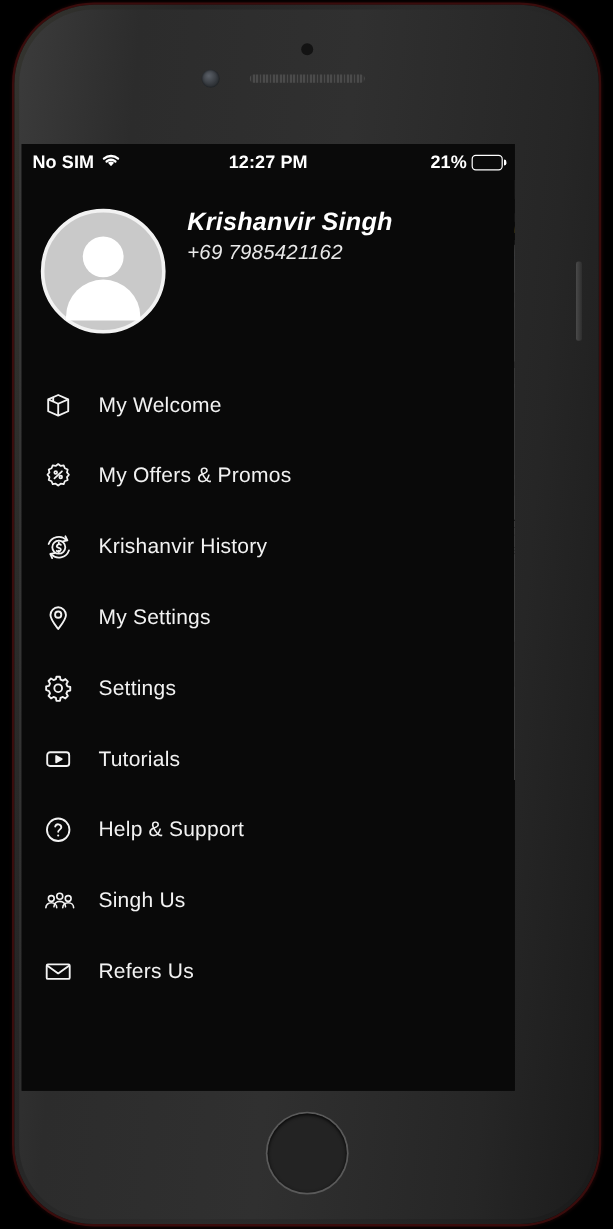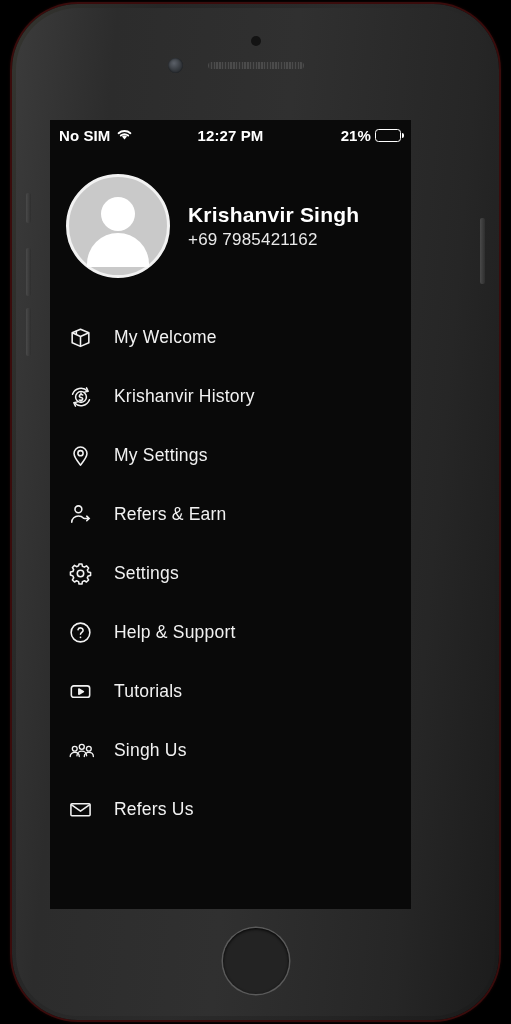--- a/index.html
+++ b/index.html
@@ -55,22 +55,22 @@
   #home-button {
     position: absolute; left: 50%; transform: translateX(-50%);
     bottom: 22px; width: 66px; height: 66px; border-radius: 50%;
     background: #232323;
     box-shadow: 0 0 0 1.5px #5a5a5a, inset 0 1px 3px rgba(0,0,0,.9);
   }
 
   
   #screen {
     position: absolute;
-    left: 34px; top: 112px;
-    width: 361px; height: 789px;
+    left: 2px; top: 112px;
+    width: 411px; height: 789px;
     background: #0a0a0a;
     overflow: hidden;
   }
 
   
   #status-bar {
     position: relative; height: 30px; width: 100%;
     background: #0a0a0a; color: #fff;
     display: flex; align-items: center;
     font-size: 15px; font-weight: bold; letter-spacing: .1px;
@@ -87,21 +87,21 @@
     width: 2.2px; height: 5px; background: #fff; border-radius: 0 2px 2px 0;
   }
   .battery-fill { height: 100%; width: 86%; background: #fff; border-radius: 1.6px; }
 
   
   #drawer {
     position: absolute; left: 0; top: 30px;
     width: 451px; height: 759px;
     background: #090909; z-index: 5;
   }
-  #profile { display: flex; align-items: center; padding: 24px 0 0 16px; }
+  #profile { display: flex; align-items: flex-start; padding: 24px 0 0 16px; font-style: italic; }
   #avatar {
     width: 104px; height: 104px; border-radius: 50%;
     background: #c9c9c9; border: 3px solid #f2f2f2;
     position: relative; flex: none;
   }
   #avatar .head {
     position: absolute; left: 50%; transform: translateX(-50%);
     top: 20px; width: 34px; height: 34px; border-radius: 50%; background: #fff;
   }
   #avatar .body {
@@ -404,20 +404,31 @@
               <svg width="25" height="25" viewBox="0 0 24 24" fill="none" stroke="#f2f2f2" stroke-width="1.5" stroke-linejoin="round">
                 <path d="M4 7.5 L12 4 L20 7.5 V17 L12 20.5 L4 17 Z"></path>
                 <path d="M4 7.5 L12 11 L20 7.5"></path>
                   <path d="M12 11 V20.5"></path>
                   <path d="M8 5.6 V9.3"></path>
               </svg>
             </span>
             <span class="menu-label">My Welcome</span>
           </div>
 
+          <div class="menu-item">
+            <span class="menu-icon">
+              <svg width="25" height="25" viewBox="0 0 24 24" fill="none" stroke="#f2f2f2" stroke-width="1.4">
+                <path d="M12 2.6 14 4.1 16.4 3.7 17.3 6 19.6 7 19 9.3 20.6 11.2 19 13.1 19.6 15.4 17.3 16.4 16.4 18.7 14 18.3 12 19.8 10 18.3 7.6 18.7 6.7 16.4 4.4 15.4 5 13.1 3.4 11.2 5 9.3 4.4 7 6.7 6 7.6 3.7 10 4.1 Z" stroke-linejoin="round"></path>
+                <circle cx="10" cy="9.4" r="1.1"></circle>
+                  <circle cx="14" cy="13" r="1.1"></circle>
+                <path d="M9 14 L15 8.4" stroke-linecap="round"></path>
+              </svg>
+            </span>
+            <span class="menu-label">My Offers &amp; Promos</span>
+          </div>
 
           <div class="menu-item">
             <span class="menu-icon">
               <svg width="26" height="26" viewBox="0 0 24 24" fill="none" stroke="#f2f2f2" stroke-width="1.4">
                 <circle cx="12" cy="12" r="5"></circle>
                 <path d="M13.6 10.2a1.9 1.9 0 0 0-3.2 1.1c0 1.6 3.2 0.9 3.2 2.4a1.9 1.9 0 0 1-3.2 1.1" stroke-linecap="round"></path>
                 <path d="M12 8.3 V9.3 M12 14.7 V15.7" stroke-linecap="round"></path>
                 <path d="M4.2 9.5 A8.3 8.3 0 0 1 18 6.6" stroke-linecap="round"></path>
                 <path d="M19.8 14.5 A8.3 8.3 0 0 1 6 17.4" stroke-linecap="round"></path>
                 <path d="M17.1 3.6 L18.6 6.8 L15.2 7.5" stroke-linecap="round" stroke-linejoin="round"></path>
@@ -430,60 +441,50 @@
           <div class="menu-item">
             <span class="menu-icon">
               <svg width="25" height="25" viewBox="0 0 24 24" fill="none" stroke="#f2f2f2" stroke-width="1.5">
                 <path d="M12 21.2c3.6-4.6 6.2-7.6 6.2-11.1A6.2 6.2 0 0 0 5.8 10.1c0 3.5 2.6 6.5 6.2 11.1Z" stroke-linejoin="round"></path>
                 <circle cx="12" cy="9.8" r="2.5"></circle>
               </svg>
             </span>
             <span class="menu-label">My Settings</span>
           </div>
 
-          <div class="menu-item">
-            <span class="menu-icon">
-              <svg width="25" height="25" viewBox="0 0 24 24" fill="none" stroke="#f2f2f2" stroke-width="1.5" stroke-linecap="round">
-                <circle cx="10" cy="7" r="3.3"></circle>
-                <path d="M3.6 19.5c0-3.6 2.9-6 6.4-6 2 0 3.8.8 5 2.1"></path>
-                <path d="M15.6 15.8 H20 M18 13.6 L20.3 15.8 L18 18"></path>
-              </svg>
-            </span>
-            <span class="menu-label">Refers &amp; Earn</span>
-          </div>
 
           <div class="menu-item">
             <span class="menu-icon">
               <svg width="25" height="25" viewBox="0 0 24 24" fill="none" stroke="#f2f2f2" stroke-width="1.5" stroke-linejoin="round">
                 <path d="M10.6 2.8h2.8l.45 2.3 1.9.8 2-1.2 2 2-1.2 2 .8 1.9 2.3.45v2.8l-2.3.45-.8 1.9 1.2 2-2 2-2-1.2-1.9.8-.45 2.3h-2.8l-.45-2.3-1.9-.8-2 1.2-2-2 1.2-2-.8-1.9L2.35 13.4v-2.8l2.3-.45.8-1.9-1.2-2 2-2 2 1.2 1.9-.8Z"></path>
                 <circle cx="12" cy="12" r="3.1"></circle>
               </svg>
             </span>
             <span class="menu-label">Settings</span>
+          </div>
+
+          <div class="menu-item">
+            <span class="menu-icon">
+              <svg width="25" height="25" viewBox="0 0 24 24" fill="none" stroke="#f2f2f2" stroke-width="1.5">
+                <rect x="3.2" y="6.6" width="17.6" height="11" rx="2.3"></rect>
+                <path d="M10.4 9.6 L14.8 12.1 L10.4 14.6 Z" fill="#f2f2f2" stroke-linejoin="round"></path>
+              </svg>
+            </span>
+            <span class="menu-label">Tutorials</span>
           </div>
 
           <div class="menu-item">
             <span class="menu-icon">
               <svg width="25" height="25" viewBox="0 0 24 24" fill="none" stroke="#f2f2f2" stroke-width="1.5" stroke-linecap="round">
                 <circle cx="12" cy="12" r="9"></circle>
                 <path d="M9.6 9.4a2.5 2.5 0 0 1 4.9.6c0 1.7-2.5 2-2.5 3.6"></path>
                 <circle cx="12" cy="16.6" r=".85" fill="#f2f2f2" stroke="none"></circle>
               </svg>
             </span>
             <span class="menu-label">Help &amp; Support</span>
-          </div>
-
-          <div class="menu-item">
-            <span class="menu-icon">
-              <svg width="25" height="25" viewBox="0 0 24 24" fill="none" stroke="#f2f2f2" stroke-width="1.5">
-                <rect x="3.2" y="6.6" width="17.6" height="11" rx="2.3"></rect>
-                <path d="M10.4 9.6 L14.8 12.1 L10.4 14.6 Z" fill="#f2f2f2" stroke-linejoin="round"></path>
-              </svg>
-            </span>
-            <span class="menu-label">Tutorials</span>
           </div>
 
           <div class="menu-item">
             <span class="menu-icon">
               <svg width="27" height="25" viewBox="0 0 28 24" fill="none" stroke="#f2f2f2" stroke-width="1.4" stroke-linecap="round">
                 <circle cx="7" cy="10.2" r="2.5"></circle>
                 <path d="M2.3 18.2c0-2.6 2.1-4.3 4.7-4.3s4.7 1.7 4.7 4.3"></path>
                 <circle cx="14.3" cy="8.2" r="2.6"></circle>
                 <path d="M9.3 17.4c0-2.8 2.2-4.7 5-4.7s5 1.9 5 4.7"></path>
                 <circle cx="21.6" cy="10.2" r="2.5"></circle>

